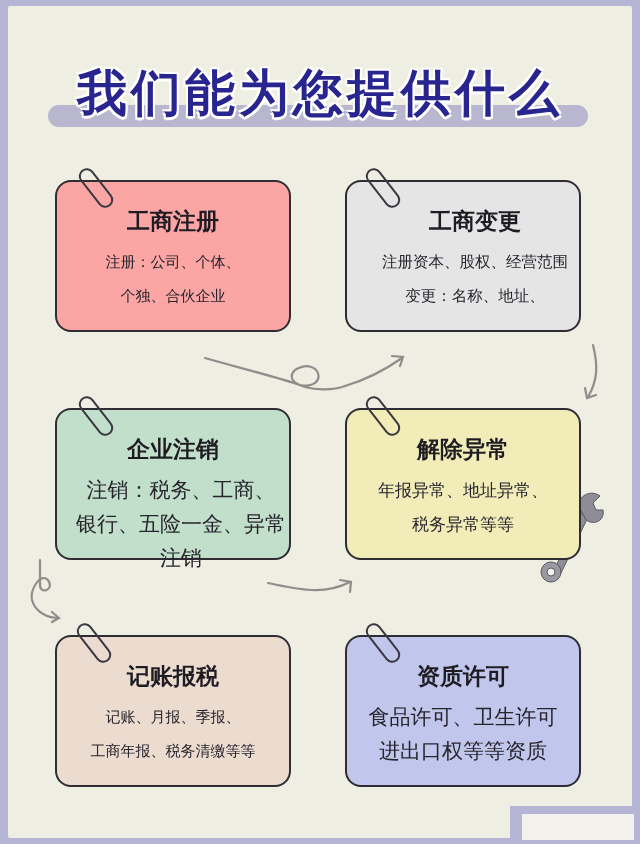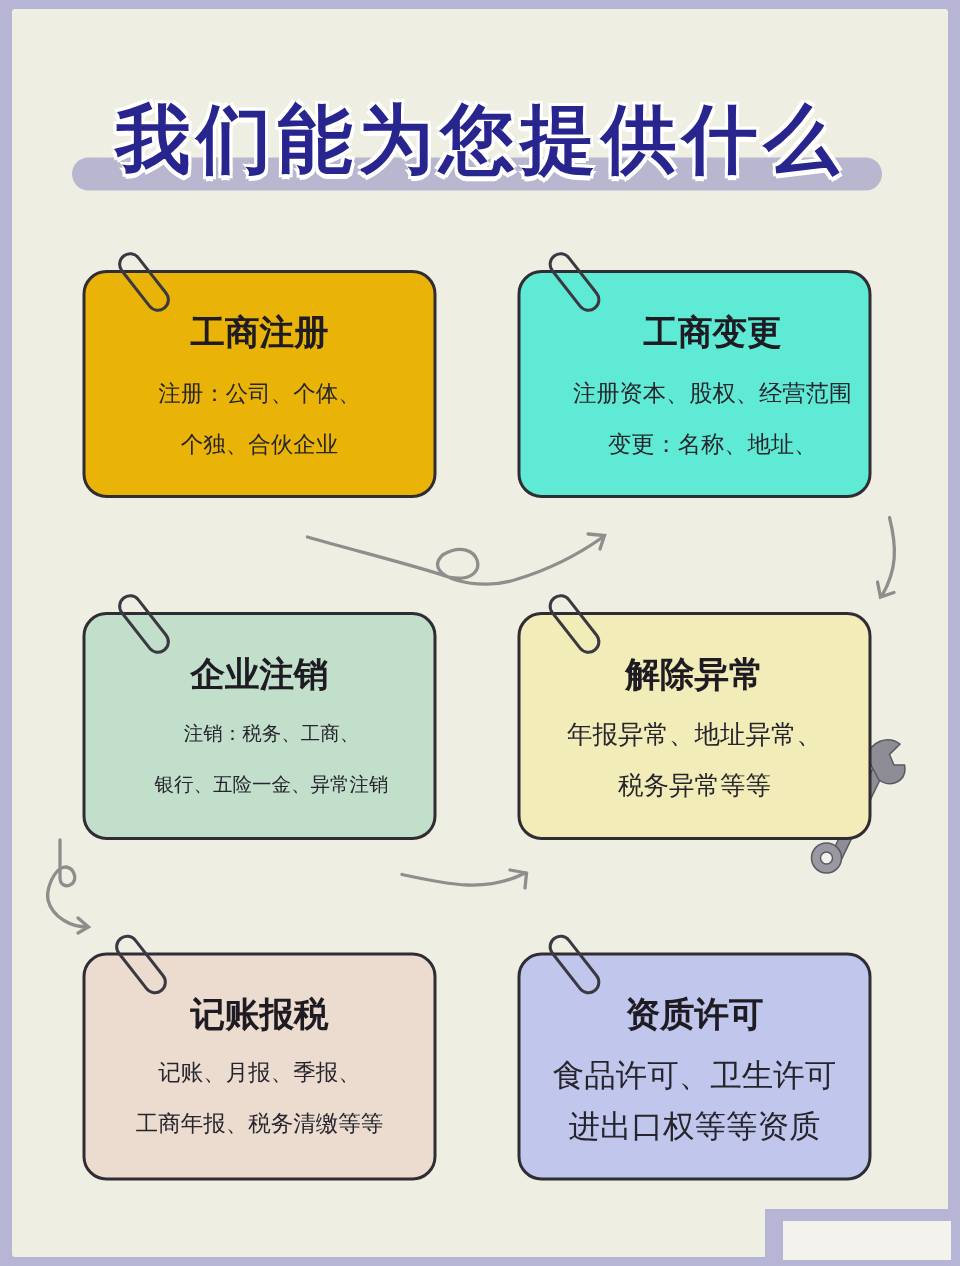--- a/index.html
+++ b/index.html
@@ -57,57 +57,57 @@
   </g>
 
   <g fill="#8e8d96" stroke="#5a5960" stroke-width="1">
     <path d="M553 572 L583 510 L590 513 L560 575 Z"></path>
     <circle cx="551" cy="572" r="10" fill="#9a99a3"></circle>
     <circle cx="551" cy="572" r="4" fill="#f3f2ec"></circle>
     <path d="M578 505 C 580 494, 592 490, 600 496 L593 503 L596 510 L603 510 C 605 520, 595 526, 586 520 Z"></path>
   </g>
 </svg>
 
-<div class="card" style="left:55px; top:180px; background:#eab308;">
+<div class="card" style="left:55px; top:180px; background:#fca5a5;">
   <div class="hdr"><span>工商注册</span></div>
   <div class="body">
     <div>注册：公司、个体、</div>
     <div>个独、合伙企业</div>
   </div>
 </div>
 <div class="clip" style="left:88px; top:165px;"></div>
 
-<div class="card" style="left:345px; top:180px; background:#5eead4;padding-left:24px;">
+<div class="card" style="left:345px; top:180px; background:#e5e5e5;padding-left:24px;">
   <div class="hdr"><span>工商变更</span></div>
   <div class="body" style="font-size:15.5px;">
     <div>注册资本、股权、经营范围</div>
     <div>变更：名称、地址、</div>
   </div>
 </div>
 <div class="clip" style="left:375px; top:165px;"></div>
 
 <div class="card" style="left:55px; top:408px; background:#c2dfcc;">
   <div class="hdr"><span>企业注销</span></div>
-  <div class="body" style="font-size:13px;padding-left:16px;">
+  <div class="body" style="font-size:21px;padding-left:16px;">
     <div>注销：税务、工商、</div>
     <div>银行、五险一金、异常注销</div>
   </div>
 </div>
 <div class="clip" style="left:88px; top:393px;"></div>
 
 <div class="card" style="left:345px; top:408px; background:#f1ecb8;">
   <div class="hdr"><span>解除异常</span></div>
   <div class="body" style="font-size:17px;">
     <div>年报异常、地址异常、</div>
     <div>税务异常等等</div>
   </div>
 </div>
 <div class="clip" style="left:375px; top:393px;"></div>
 
-<div class="card" style="left:55px; top:635px; background:#ecdcd0;font-family:Liberation Mono, monospace;">
+<div class="card" style="left:55px; top:635px; background:#ecdcd0;">
   <div class="hdr"><span>记账报税</span></div>
   <div class="body" style="font-size:15px;">
     <div>记账、月报、季报、</div>
     <div>工商年报、税务清缴等等</div>
   </div>
 </div>
 <div class="clip" style="left:86px; top:620px;"></div>
 
 <div class="card" style="left:345px; top:635px; background:#c1c6ec;">
   <div class="hdr"><span>资质许可</span></div>

